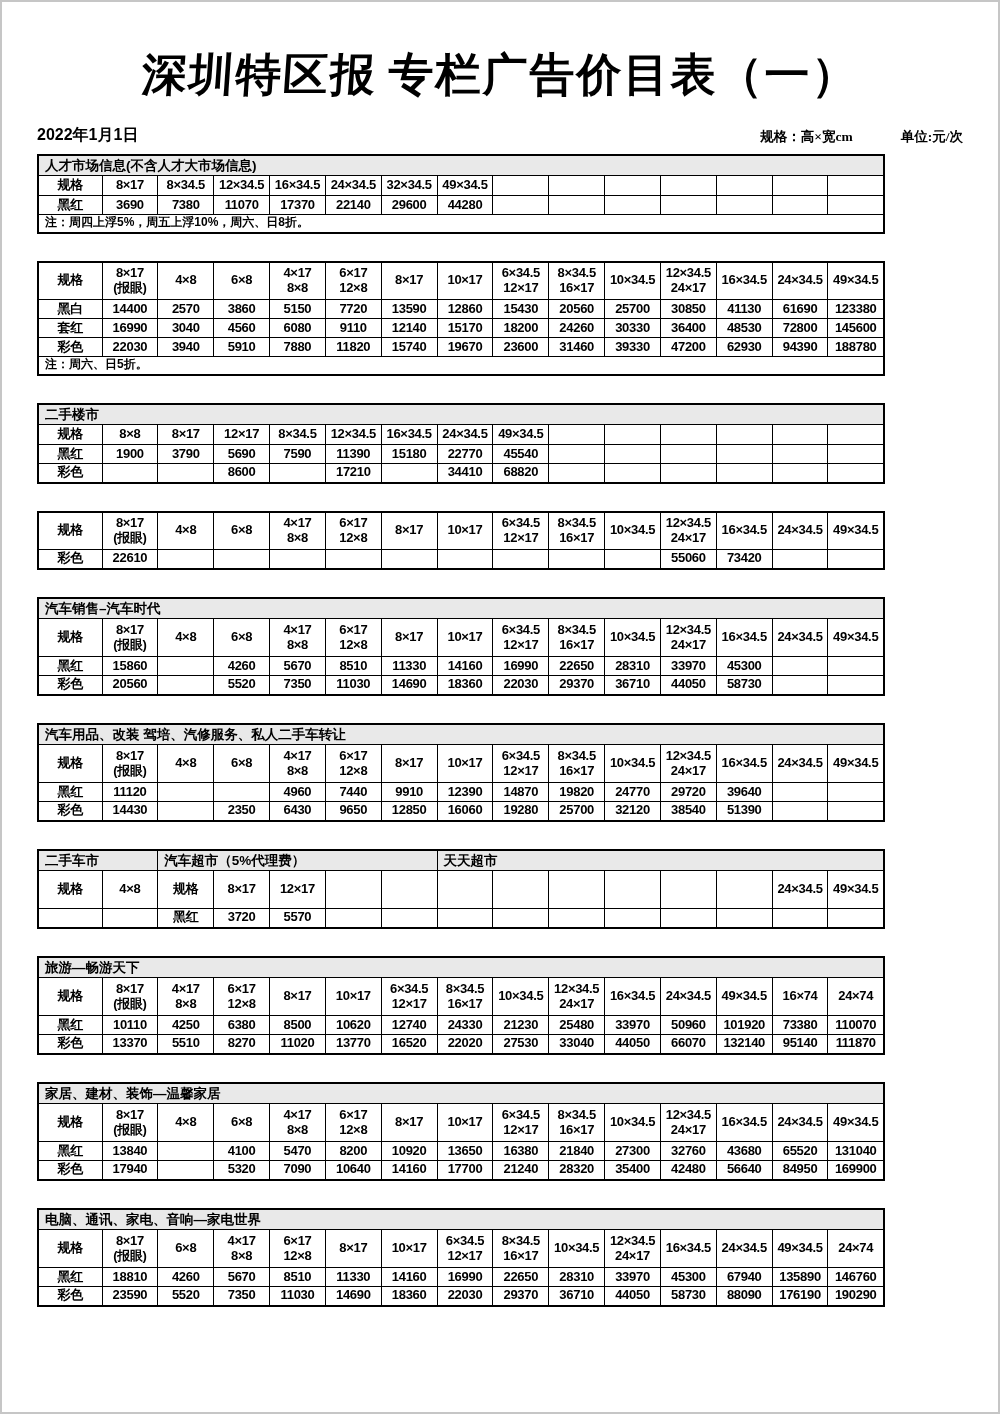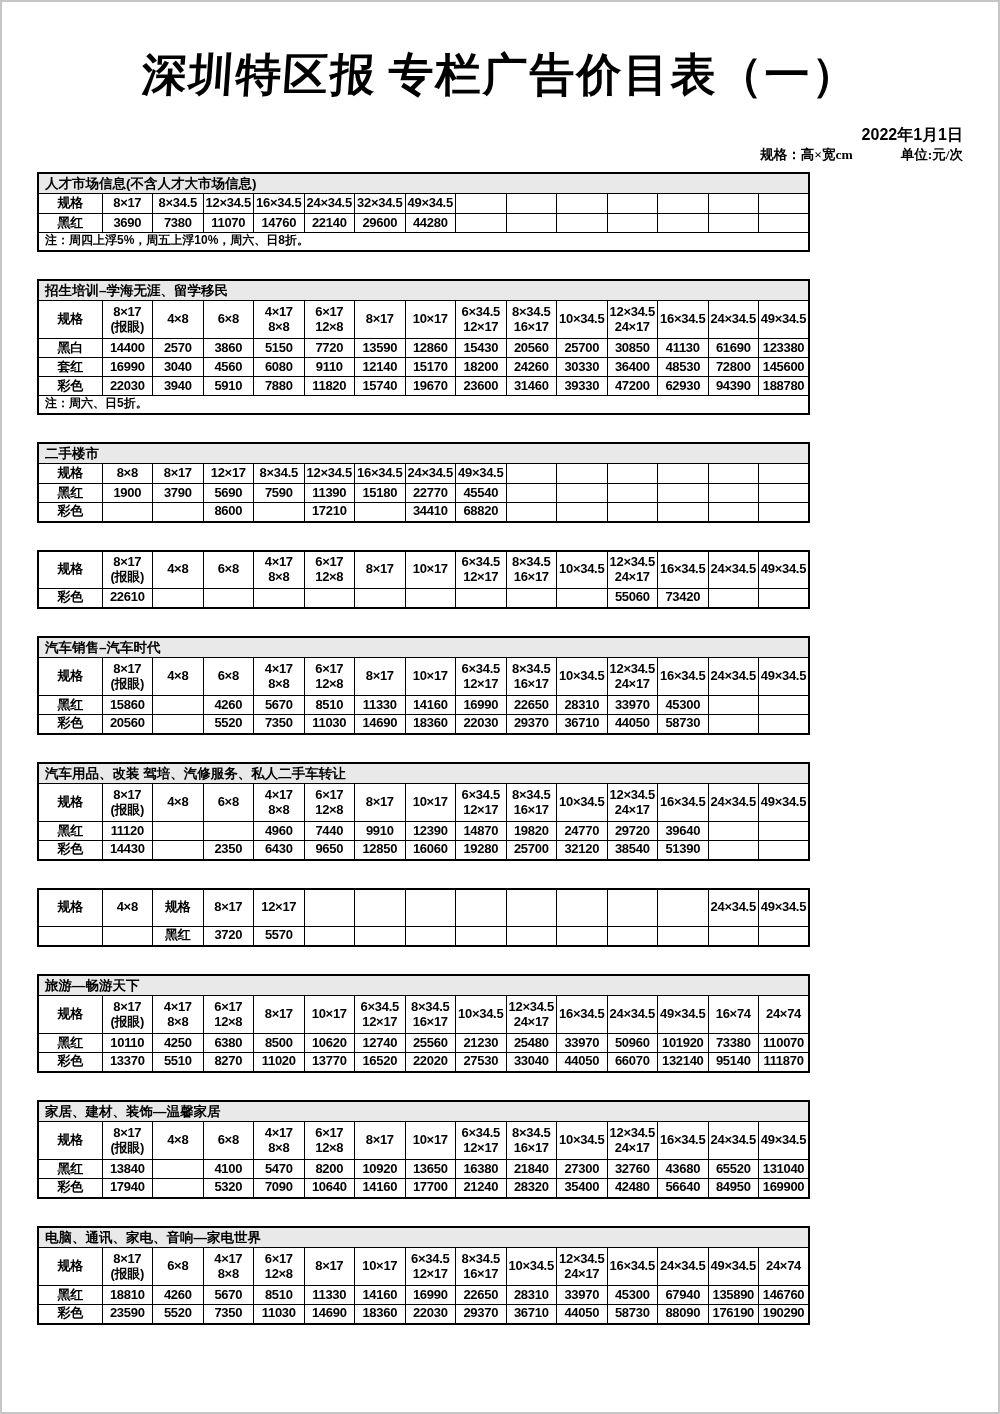--- a/index.html
+++ b/index.html
@@ -26,34 +26,33 @@
   .title .brand {
     font-family:"Liberation Serif","DejaVu Serif",serif;
     font-weight:900;
     margin-right:12px;
     transform:skewX(-4deg);
     display:inline-block;
   }
   .meta {
     display:flex; justify-content:space-between; align-items:flex-end;
     margin:24px 0 8px 0;
-    flex-direction:column;
   }
   .date { font-size:16px; font-weight:700; }
   .legend {
     font-size:13.5px;
     font-family:"Liberation Serif","DejaVu Serif",serif;
     font-weight:700;
   }
   .legend .unit { margin-left:48px; }
 
   table.price-table {
     border-collapse:collapse;
     table-layout:fixed;
-    width:773px;
+    width:848px;
     margin:0 0 27px 0;
     border:2px solid #000;
   }
   table.price-table td {
     border:1px solid #000;
     text-align:center;
     font-size:13px;
     font-weight:700;
     padding:0;
     line-height:1.15;
@@ -134,21 +133,21 @@
             <td></td>
             <td></td>
             <td></td>
             <td></td>
           </tr>
           <tr class="data-row">
             <td>黑红</td>
             <td>3690</td>
             <td>7380</td>
             <td>11070</td>
-            <td>14760</td>
+            <td>17370</td>
             <td>22140</td>
             <td>29600</td>
             <td>44280</td>
             <td></td>
             <td></td>
             <td></td>
             <td></td>
             <td></td>
             <td></td>
             <td></td>
@@ -170,23 +169,20 @@
           <col style="width: auto;">
           <col style="width: auto;">
           <col style="width: auto;">
           <col style="width: auto;">
           <col style="width: auto;">
           <col style="width: auto;">
           <col style="width: auto;">
           <col style="width: auto;">
         </colgroup>
         <tbody>
-          <tr class="band-row">
-            <td colspan="15">招生培训–学海无涯、留学移民</td>
-          </tr>
           <tr class="spec-row tall">
             <td>规格</td>
             <td>8×17
 (报眼)</td>
             <td>4×8</td>
             <td>6×8</td>
             <td>4×17
 8×8</td>
             <td>6×17
 12×8</td>
@@ -569,20 +565,25 @@
           <col style="width: auto;">
           <col style="width: auto;">
           <col style="width: auto;">
           <col style="width: auto;">
           <col style="width: auto;">
           <col style="width: auto;">
           <col style="width: auto;">
           <col style="width: auto;">
         </colgroup>
         <tbody>
+          <tr class="band-row">
+            <td colspan="2">二手车市</td>
+            <td class="sec-start" colspan="5">汽车超市（5%代理费）</td>
+            <td class="sec-start" colspan="8">天天超市</td>
+          </tr>
           <tr class="spec-row tall">
             <td>规格</td>
             <td>4×8</td>
             <td class="sec-start">规格</td>
             <td>8×17</td>
             <td>12×17</td>
             <td></td>
             <td></td>
             <td class="sec-start"></td>
             <td></td>
@@ -658,21 +659,21 @@
             <td>24×74</td>
           </tr>
           <tr class="data-row">
             <td>黑红</td>
             <td>10110</td>
             <td>4250</td>
             <td>6380</td>
             <td>8500</td>
             <td>10620</td>
             <td>12740</td>
-            <td>25560</td>
+            <td>24330</td>
             <td>21230</td>
             <td>25480</td>
             <td>33970</td>
             <td>50960</td>
             <td>101920</td>
             <td>73380</td>
             <td>110070</td>
           </tr>
           <tr class="data-row">
             <td>彩色</td>

